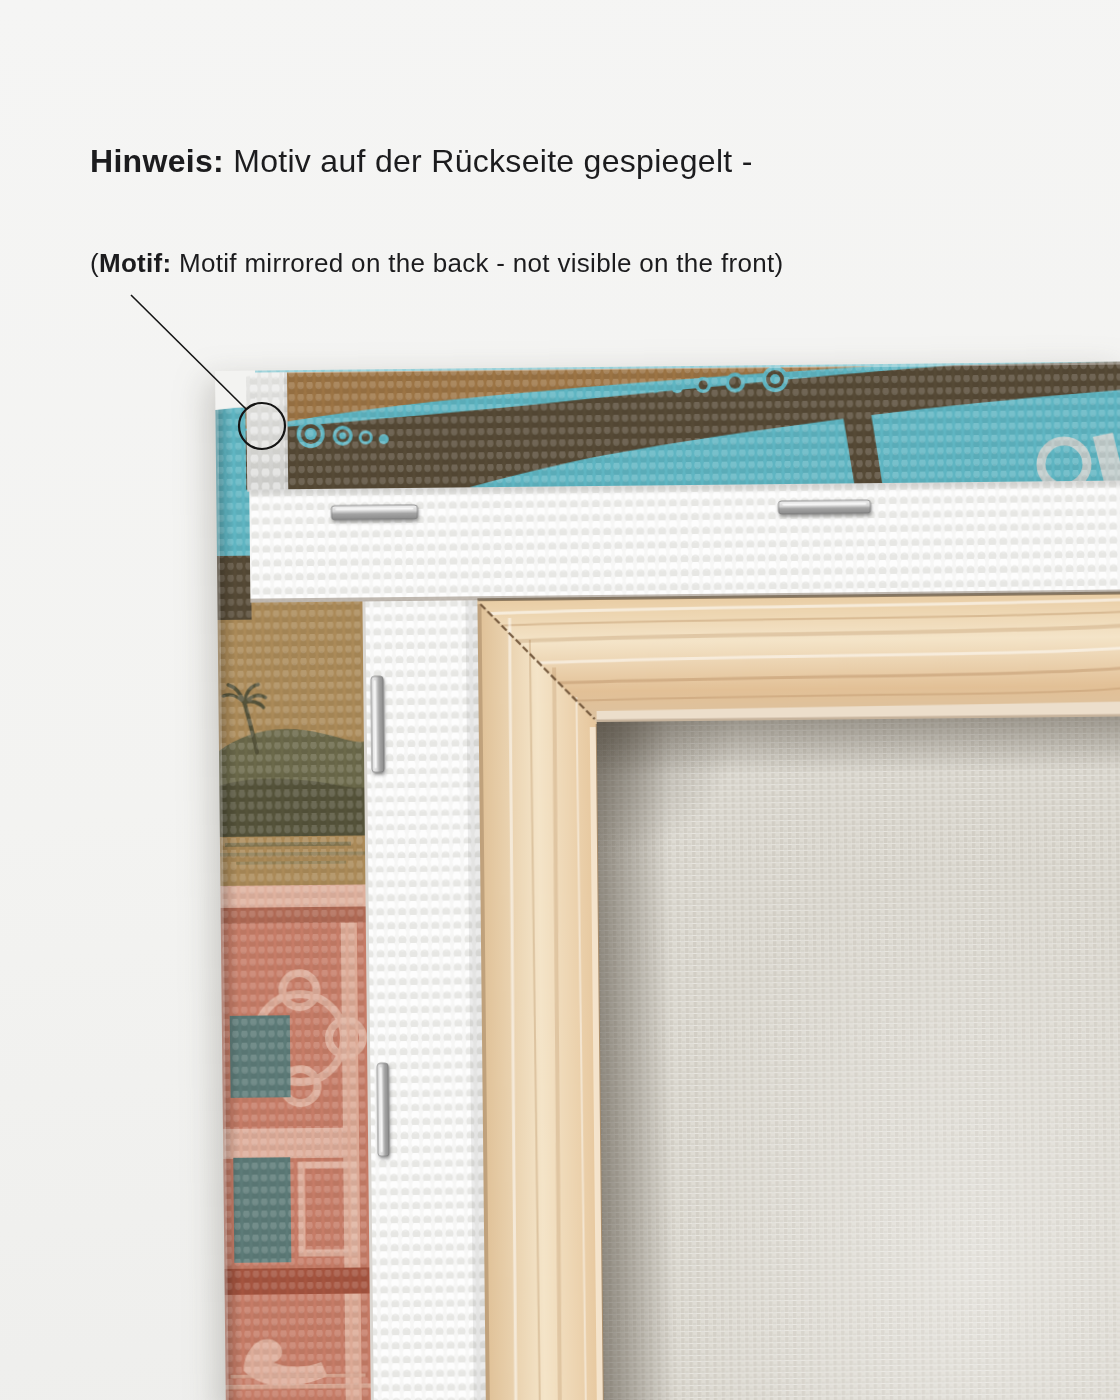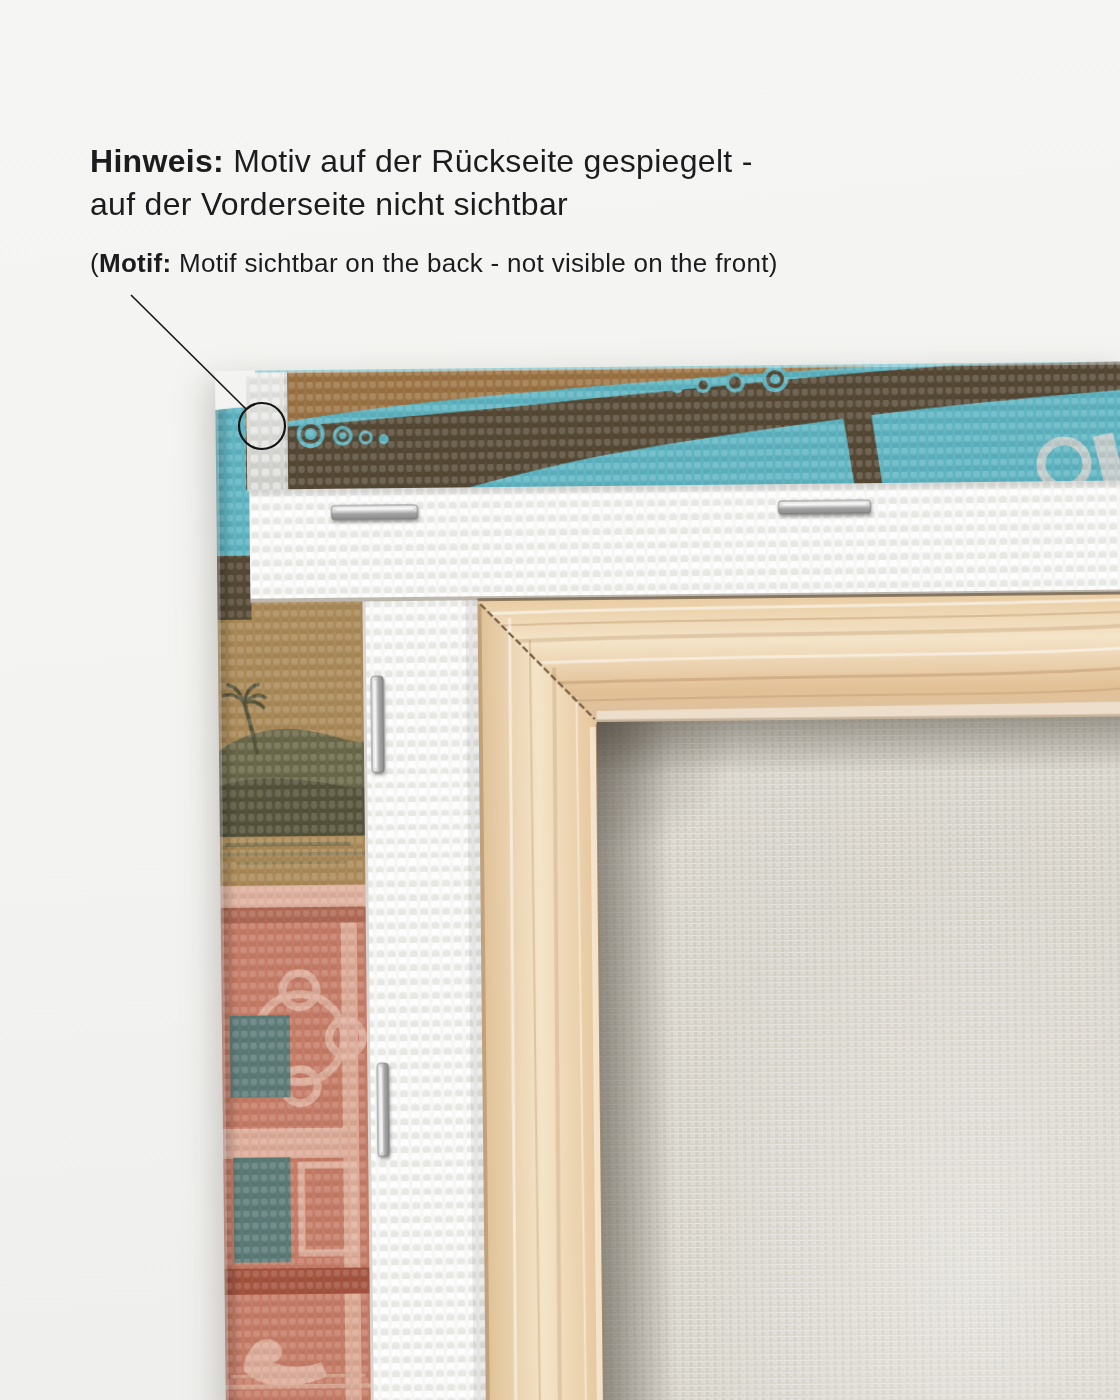--- a/index.html
+++ b/index.html
@@ -26,24 +26,23 @@
     transform:rotate(-0.6deg);transform-origin:0 0;
     filter:drop-shadow(-8px 9px 16px rgba(90,85,75,.28));
   }
   svg.overlay{position:absolute;left:0;top:0;width:1120px;height:1400px;pointer-events:none;}
 </style>
 </head>
 <body>
 
 <div class="note-block note-de">
   <div><span class="b">Hinweis:</span><span> Motiv auf der Rückseite gespiegelt -</span></div>
-  <div>auf der Vorderseite nicht sichtbar</div>
 </div>
 <div class="note-block note-en">
-  <span>(</span><span class="b">Motif:</span><span> Motif sichtbar on the back - not visible on the front)</span>
+  <span>(</span><span class="b">Motif:</span><span> Motif mirrored on the back - not visible on the front)</span>
 </div>
 
 <svg class="product" viewBox="0 0 911 1045">
   <defs>
     <pattern id="knit" width="9" height="12" patternUnits="userSpaceOnUse">
       <ellipse cx="4.5" cy="3.2" rx="3.2" ry="4" fill="rgba(255,255,255,0.17)"></ellipse>
       <ellipse cx="4.5" cy="9.2" rx="3.2" ry="4" fill="rgba(0,0,0,0.055)"></ellipse>
     </pattern>
     <pattern id="knitW" width="11" height="14" patternUnits="userSpaceOnUse">
       <ellipse cx="5.5" cy="4" rx="4" ry="5" fill="rgba(255,255,255,0.85)"></ellipse>

